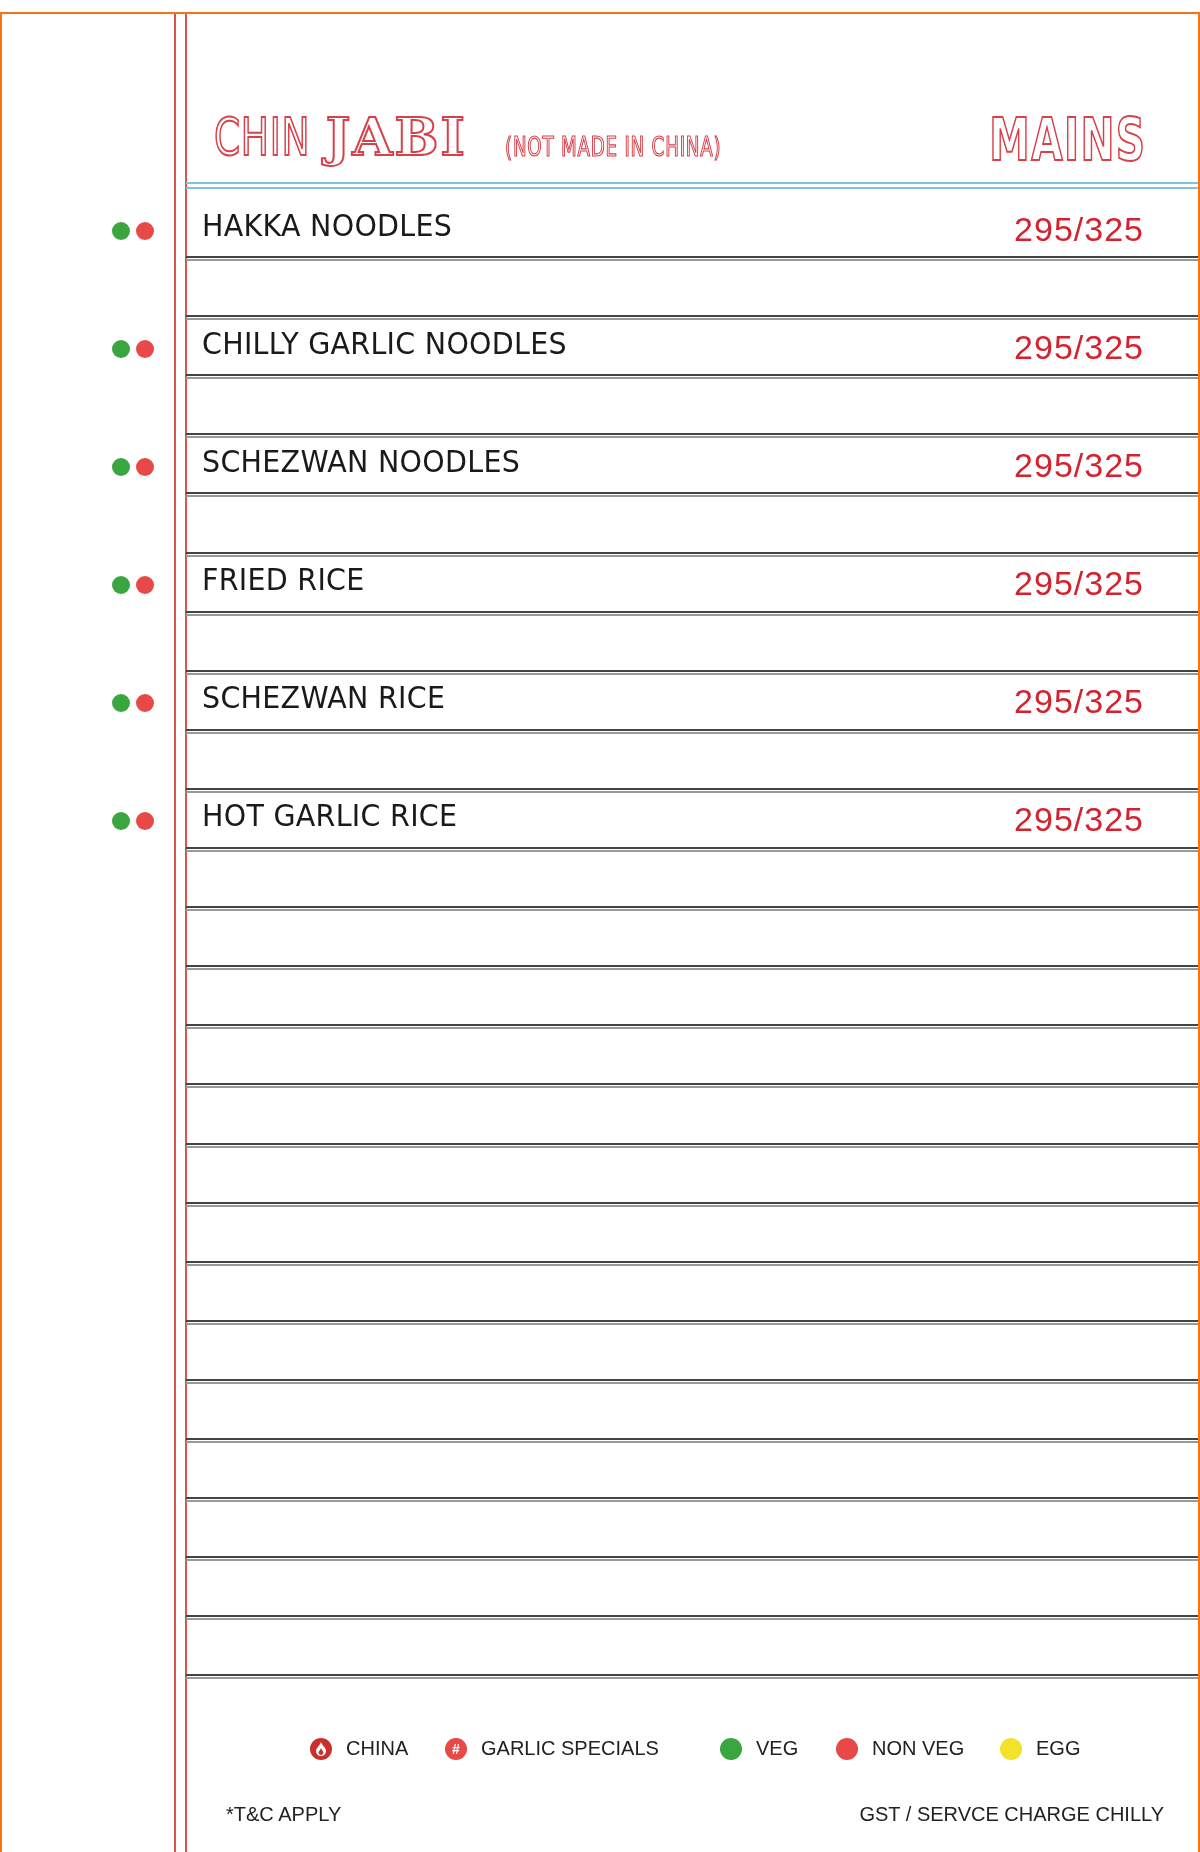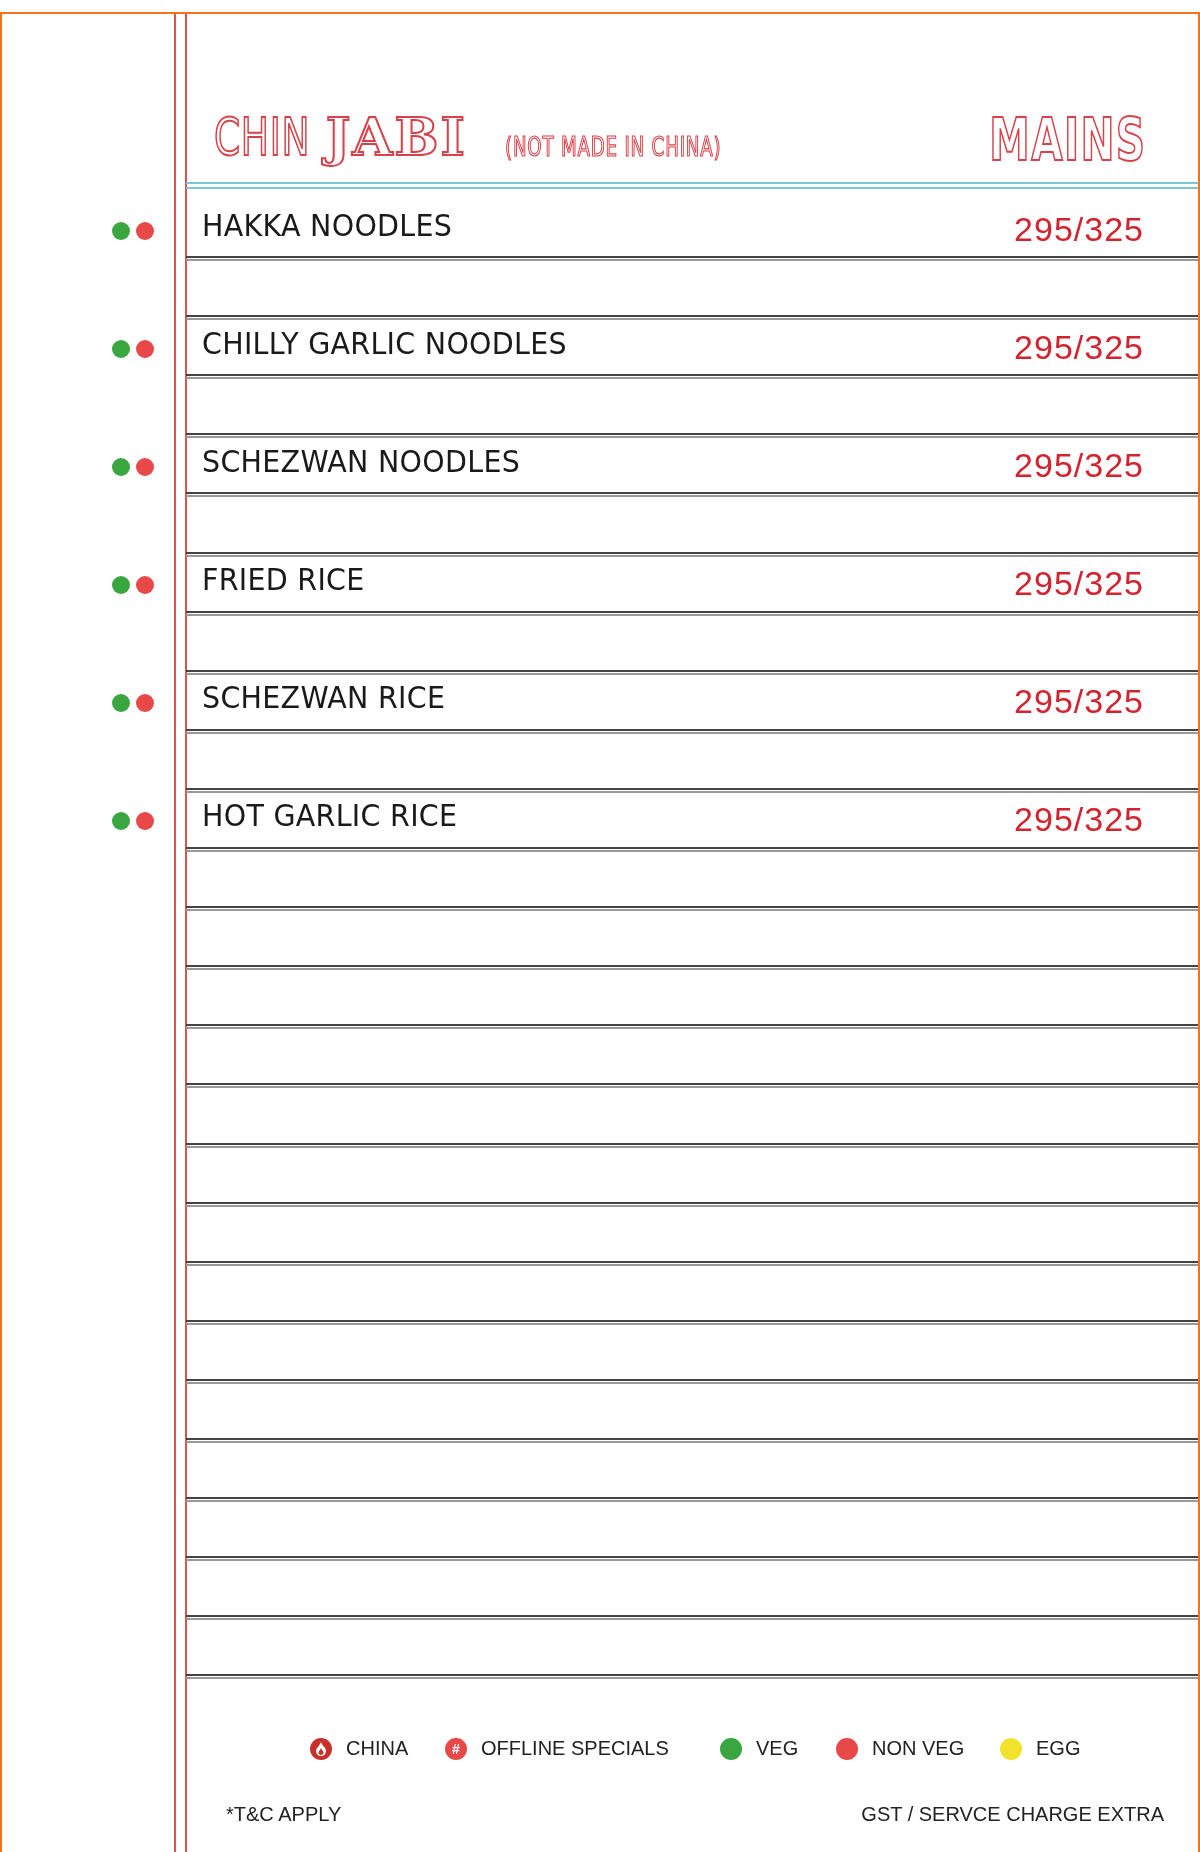--- a/index.html
+++ b/index.html
@@ -120,31 +120,31 @@
       <span class="legend-icon" style="background:#c9302c">
         <svg width="12" height="14" viewBox="0 0 12 14">
             <path d="M6 0 C7 4 11 5 11 9 C11 12 8.5 14 6 14 C3.5 14 1 12 1 9 C1 6 4 5 6 0 Z" fill="#fff"></path>
             <path d="M6 6 C6.5 8 8.5 9 8.5 10.5 C8.5 12 7.3 13 6 13 C4.7 13 3.5 12 3.5 10.5 C3.5 9 5.5 8 6 6 Z" fill="#c9302c"></path>
           </svg>
       </span>
       <span>CHINA</span>
     </div>
     <div class="legend-item" style="left:443px">
       <span class="legend-icon" style="background:#e84848">#</span>
-      <span>OFFLINE SPECIALS</span>
+      <span>GARLIC SPECIALS</span>
     </div>
     <div class="legend-item" style="left:718px">
       <span class="legend-icon" style="background:#3aa640"></span>
       <span>VEG</span>
     </div>
     <div class="legend-item" style="left:834px">
       <span class="legend-icon" style="background:#e84848"></span>
       <span>NON VEG</span>
     </div>
     <div class="legend-item" style="left:998px">
       <span class="legend-icon" style="background:#f2e22a"></span>
       <span>EGG</span>
     </div>
   </div>
 
   <div class="footer-note" style="left:224px">*T&amp;C APPLY</div>
-  <div class="footer-note" style="right:34px">GST / SERVCE CHARGE EXTRA</div>
+  <div class="footer-note" style="right:34px">GST / SERVCE CHARGE CHILLY</div>
 </div>
 
 </body></html>

